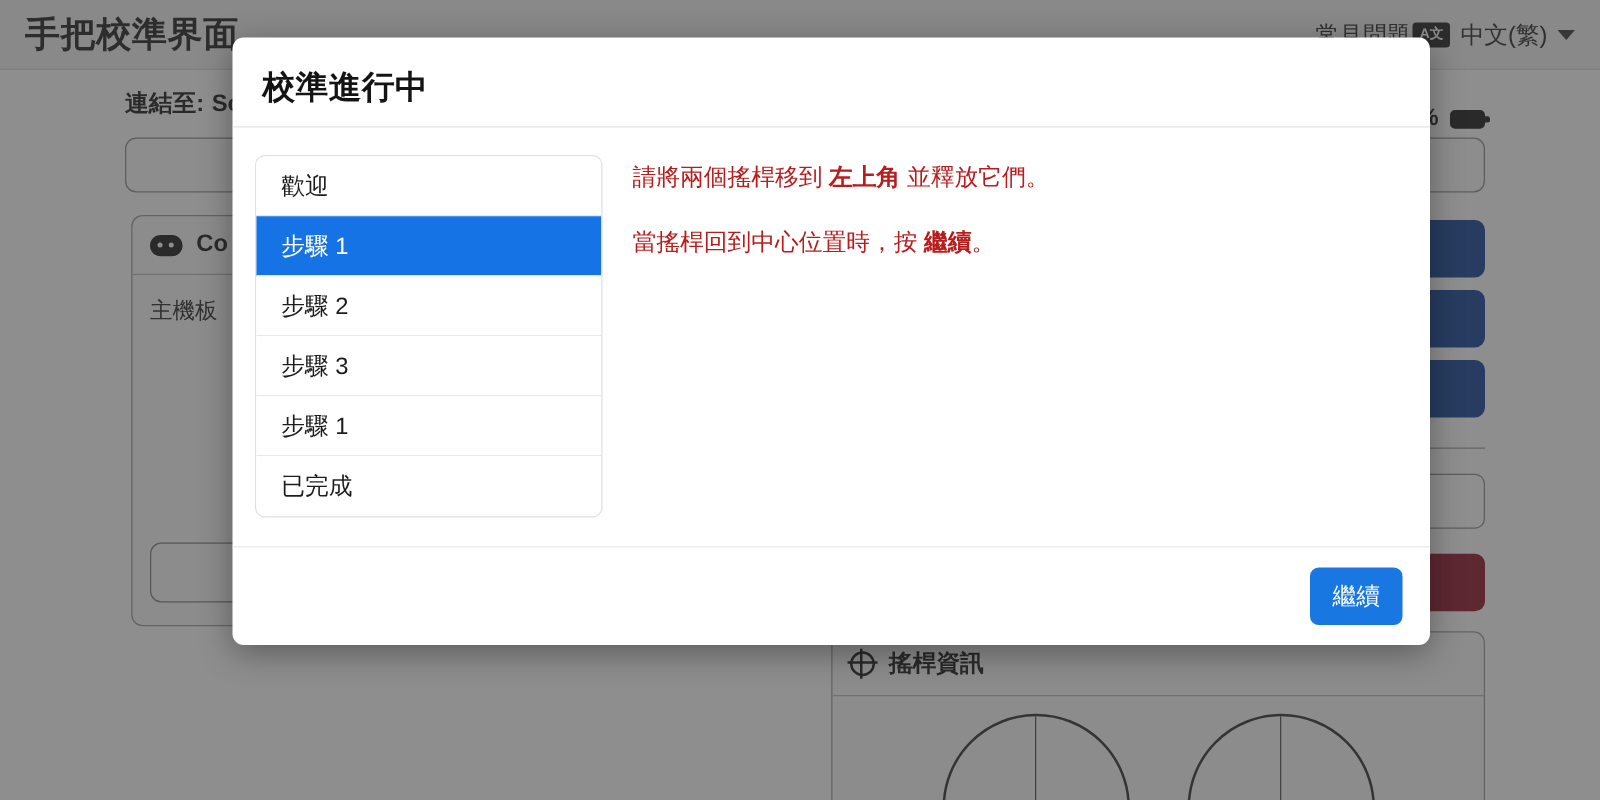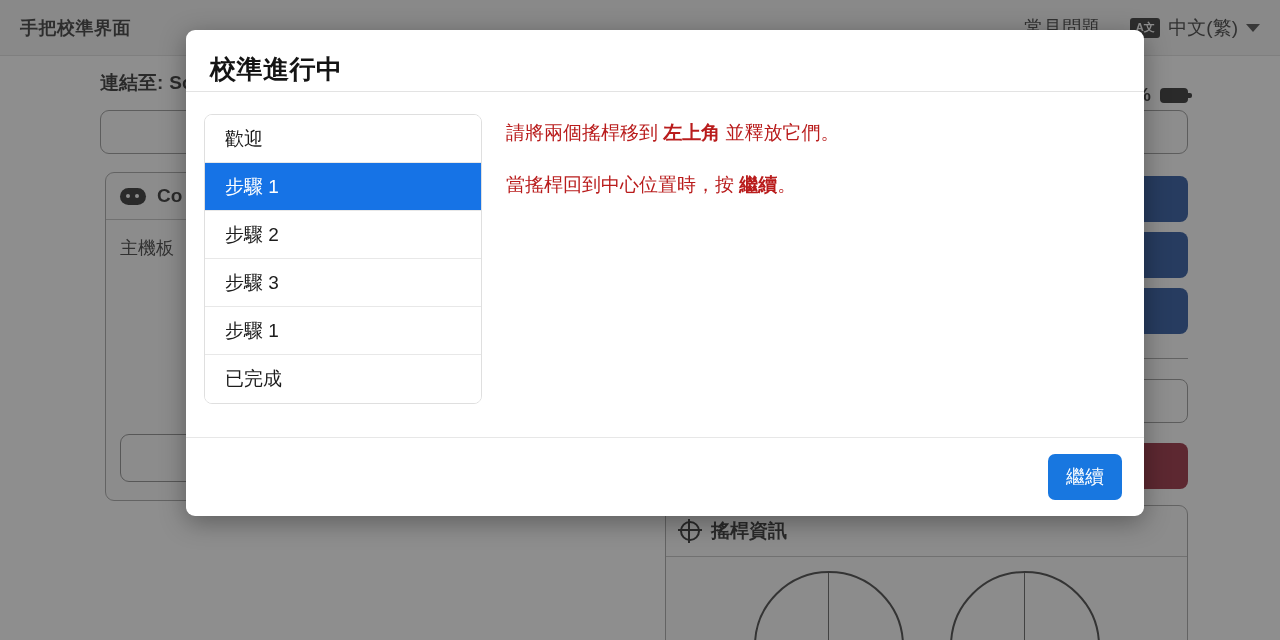--- a/index.html
+++ b/index.html
@@ -30,29 +30,29 @@
   .app-header {
     height: 56px;
     background: #f2f2f2;
     border-bottom: 1px solid #dcdcdc;
     display: flex;
     align-items: center;
     padding: 0 20px;
     justify-content: space-between;
   }
   .app-title {
-    font-size: 18px;
+    font-size: 28px;
     font-weight: 700;
     color: #1a1a1a;
     letter-spacing: .5px;
   }
   .header-right {
     display: flex;
     align-items: center;
-    gap: 30px;
+    gap: 2px;
   }
   .faq-link {
     font-size: 19px;
     color: #222;
   }
   .lang-picker {
     display: flex;
     align-items: center;
     gap: 8px;
     font-size: 19px;
@@ -269,21 +269,21 @@
     width: 958px;
     height: 486px;
     background: #ffffff;
     border-radius: 9px;
     box-shadow: 0 6px 26px rgba(0,0,0,0.35);
     display: flex;
     flex-direction: column;
     overflow: hidden;
   }
   .modal-header {
-    padding: 22px 24px 4px 24px;
+    padding: 22px 24px 14px 24px;
     border-bottom: 1px solid #e3e3e3;
   }
   .modal-title {
     font-size: 26px;
     font-weight: 700;
     color: #141414;
     letter-spacing: .5px;
   }
   .modal-body {
     flex: 1;

